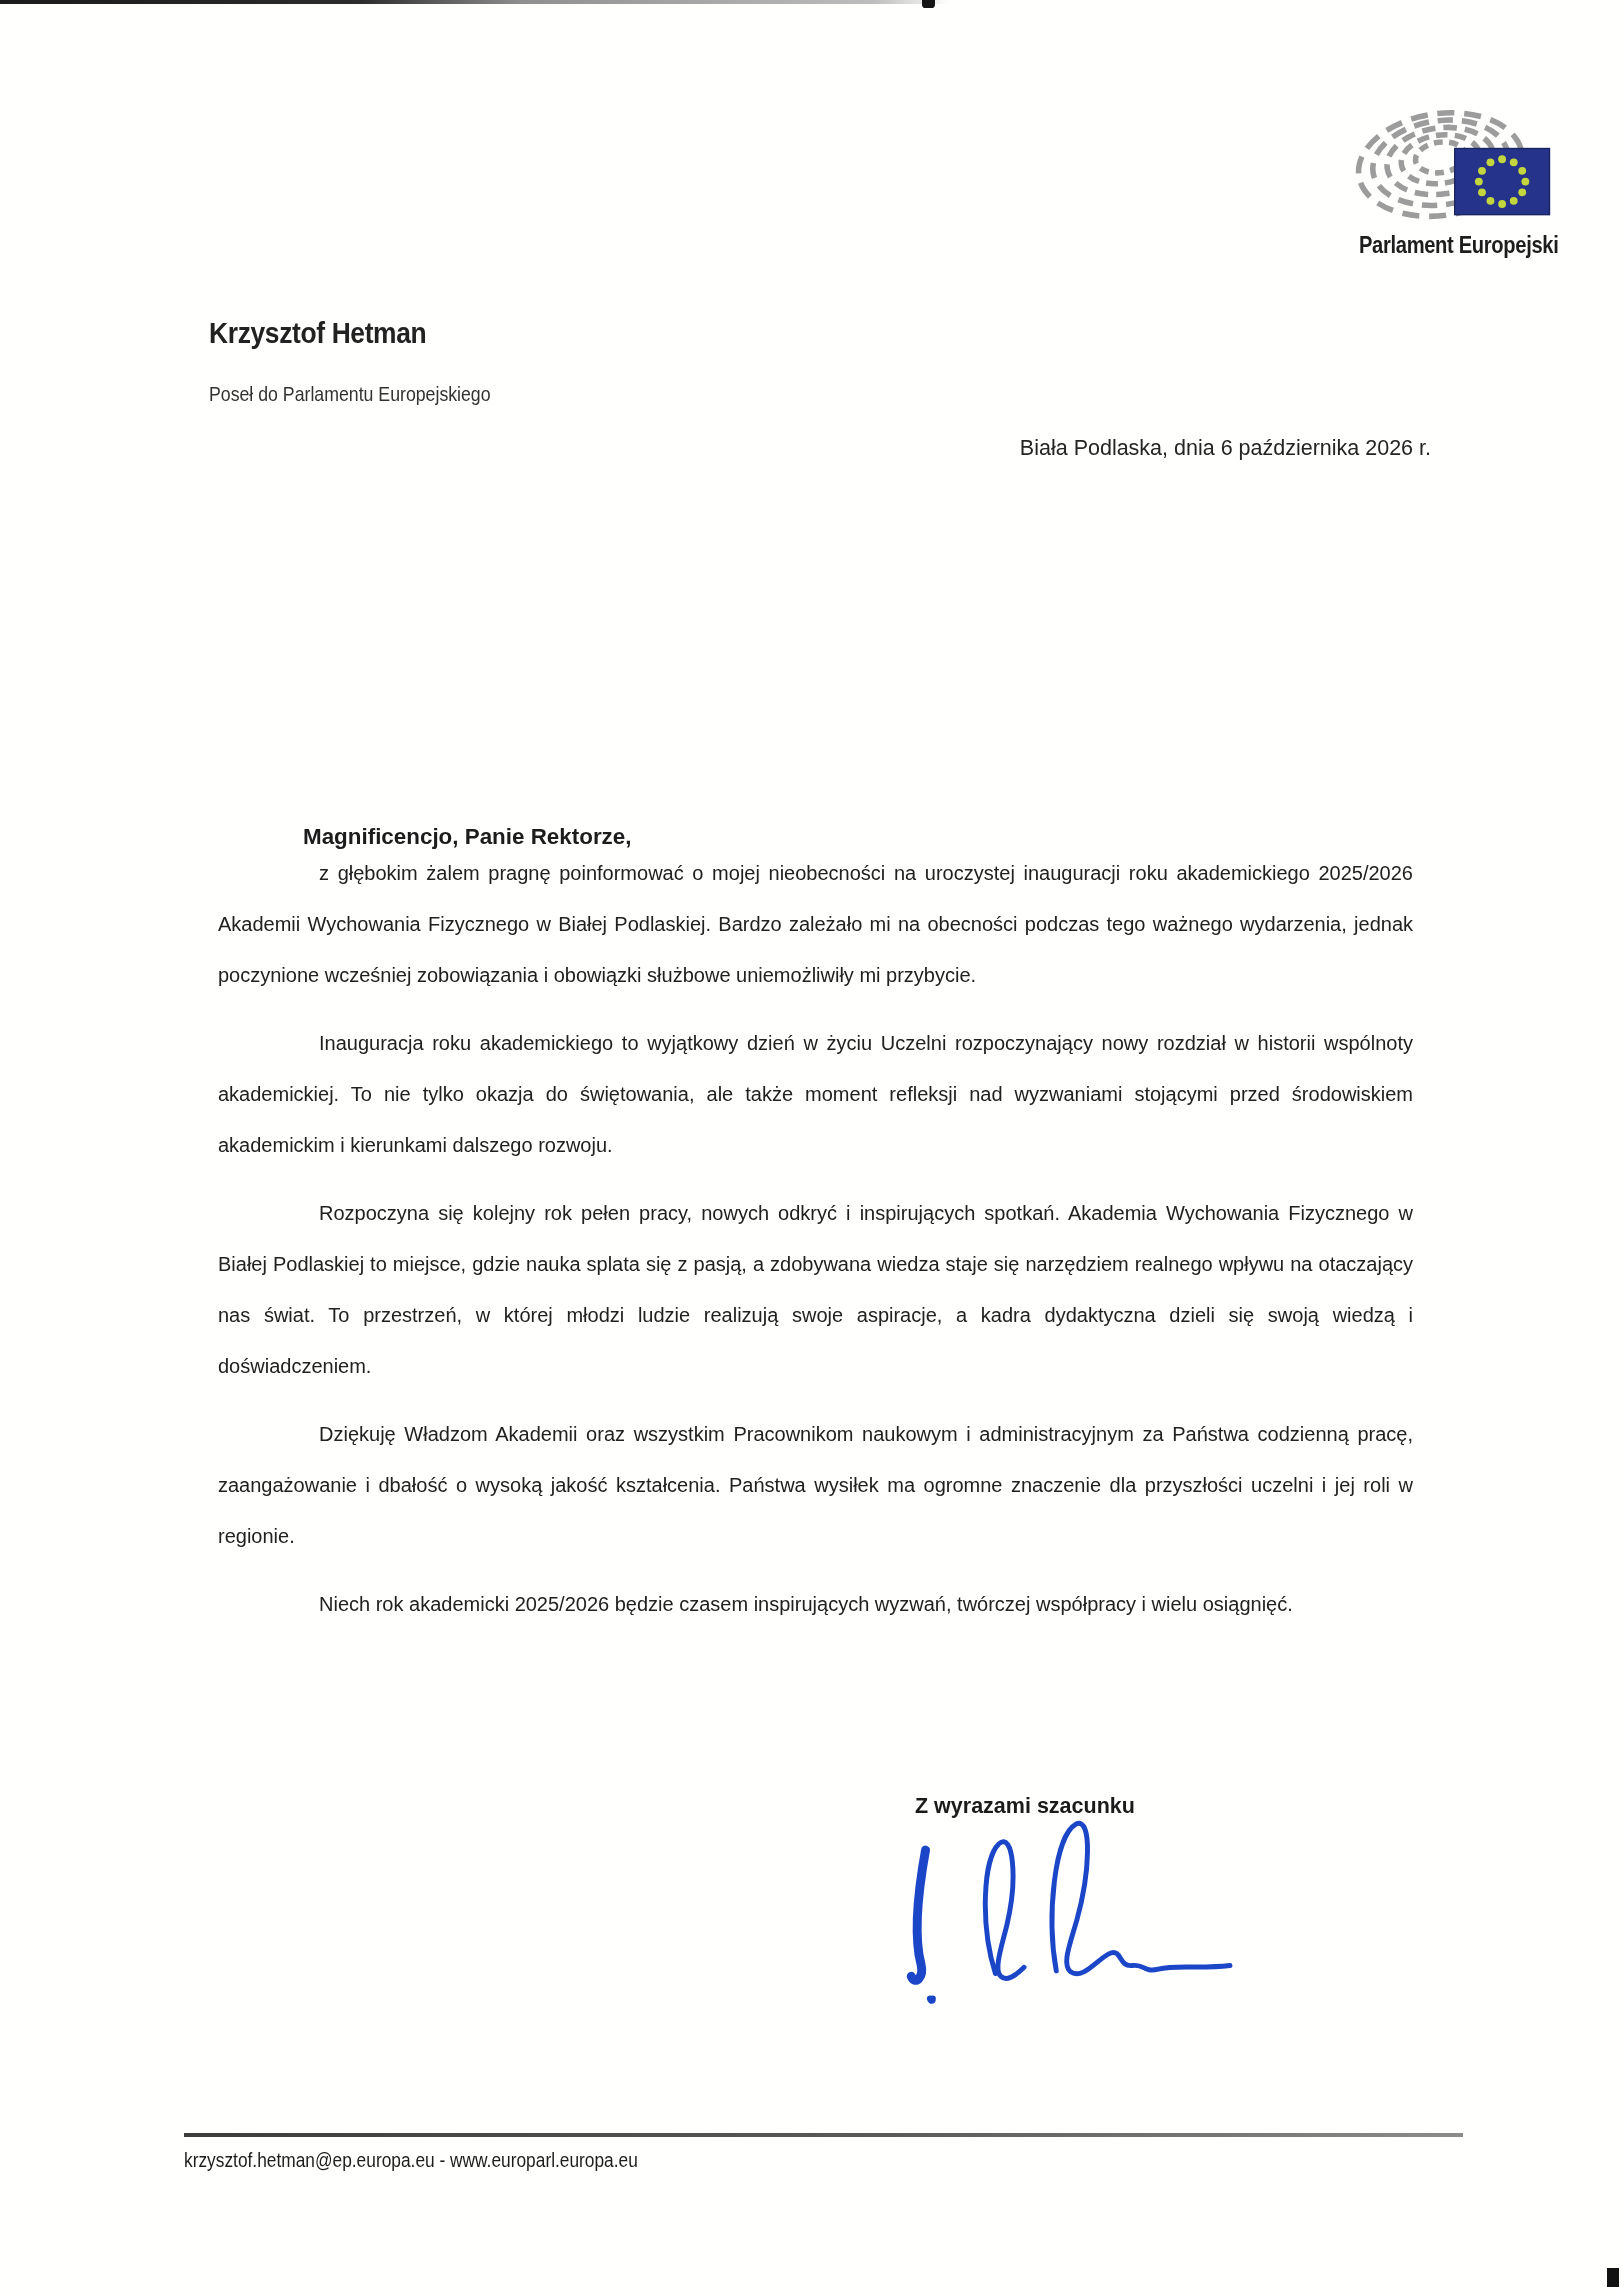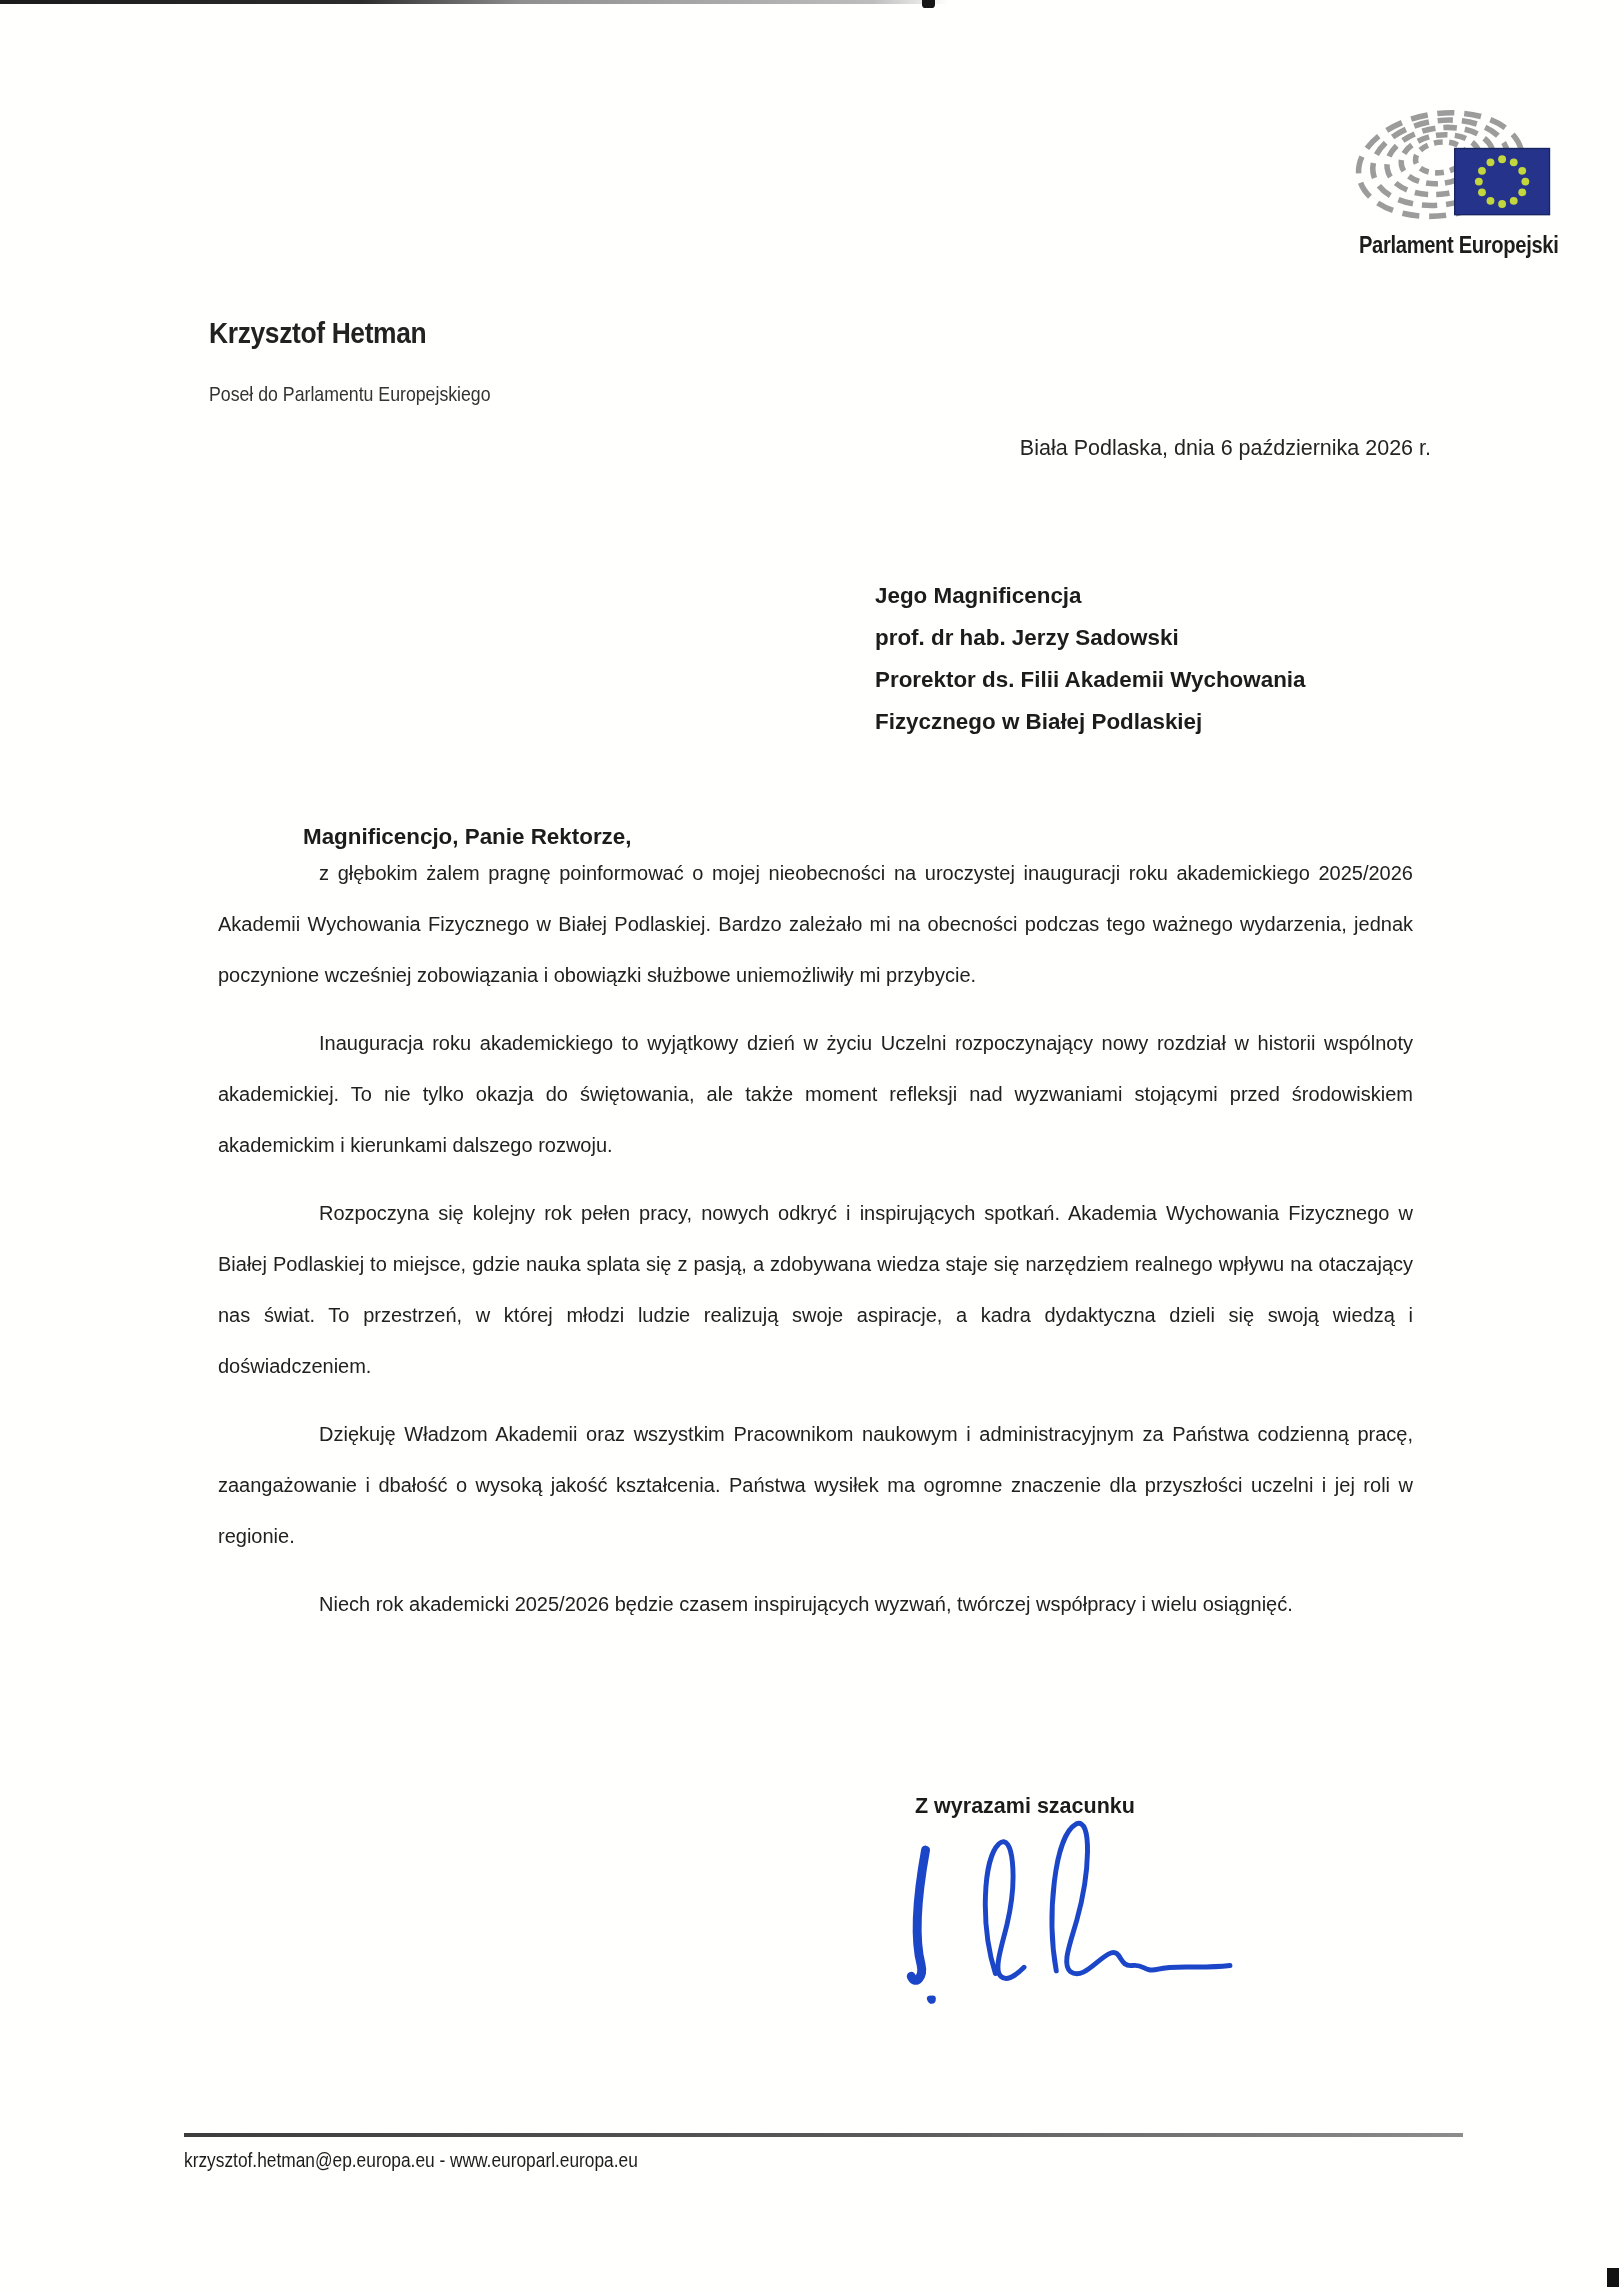--- a/index.html
+++ b/index.html
@@ -120,26 +120,20 @@
     <span class="ep-logo-caption">Parlament Europejski</span>
   </div>
 
   <div class="sender">
     <div><span class="sender-name">Krzysztof Hetman</span></div>
     <div><span class="sender-title">Poseł do Parlamentu Europejskiego</span></div>
   </div>
 
   <div class="dateline">Biała Podlaska, dnia 6 października 2026 r.</div>
 
-  <div class="addressee">
-    <div>Jego Magnificencja</div>
-    <div>prof. dr hab. Jerzy Sadowski</div>
-    <div>Prorektor ds. Filii Akademii Wychowania</div>
-    <div>Fizycznego w Białej Podlaskiej</div>
-  </div>
 
   <div class="salutation">Magnificencjo, Panie Rektorze,</div>
 
   <div class="body-text">
     <p>z głębokim żalem pragnę poinformować o mojej nieobecności na uroczystej inauguracji roku akademickiego 2025/2026 Akademii Wychowania Fizycznego w Białej Podlaskiej. Bardzo zależało mi na obecności podczas tego ważnego wydarzenia, jednak poczynione wcześniej zobowiązania i obowiązki służbowe uniemożliwiły mi przybycie.</p>
     <p>Inauguracja roku akademickiego to wyjątkowy dzień w życiu Uczelni rozpoczynający nowy rozdział w historii wspólnoty akademickiej. To nie tylko okazja do świętowania, ale także moment refleksji nad wyzwaniami stojącymi przed środowiskiem akademickim i kierunkami dalszego rozwoju.</p>
     <p>Rozpoczyna się kolejny rok pełen pracy, nowych odkryć i inspirujących spotkań. Akademia Wychowania Fizycznego w Białej Podlaskiej to miejsce, gdzie nauka splata się z pasją, a zdobywana wiedza staje się narzędziem realnego wpływu na otaczający nas świat. To przestrzeń, w której młodzi ludzie realizują swoje aspiracje, a kadra dydaktyczna dzieli się swoją wiedzą i doświadczeniem.</p>
     <p>Dziękuję Władzom Akademii oraz wszystkim Pracownikom naukowym i administracyjnym za Państwa codzienną pracę, zaangażowanie i dbałość o wysoką jakość kształcenia. Państwa wysiłek ma ogromne znaczenie dla przyszłości uczelni i jej roli w regionie.</p>
     <p>Niech rok akademicki 2025/2026 będzie czasem inspirujących wyzwań, twórczej współpracy i wielu osiągnięć.</p>
   </div>

